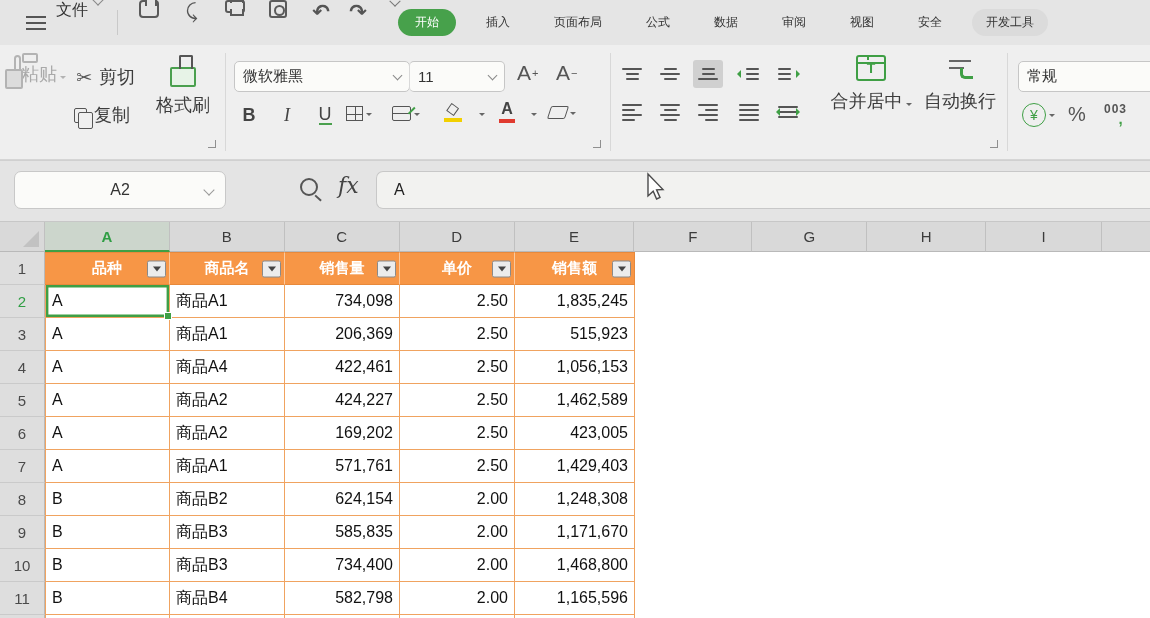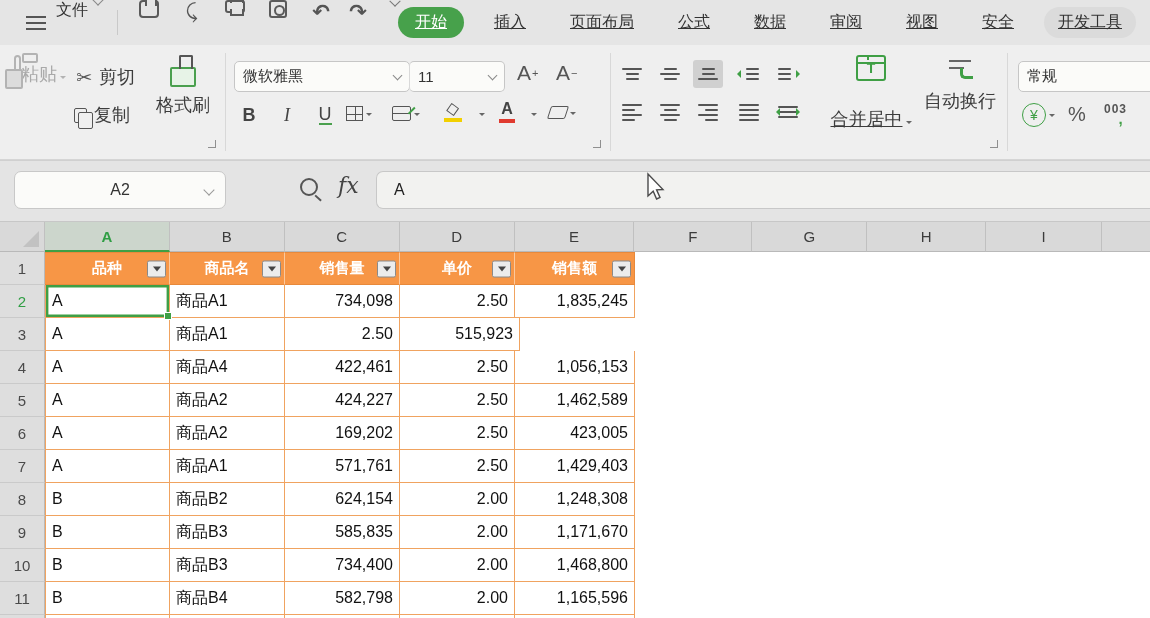--- a/index.html
+++ b/index.html
@@ -21,21 +21,21 @@
   .sq.save:after { content:""; position:absolute; left:4px; top:-2px; width:8px; height:6px; background:#e5e5e5; border-left:2px solid #5a5a5a; border-right:2px solid #5a5a5a; }
   .printer { width:20px; height:13px; border:2px solid #5a5a5a; border-radius:3px; position:relative; }
   .printer:before { content:""; position:absolute; left:3px; top:-6px; width:10px; height:5px; border:2px solid #5a5a5a; border-bottom:none; }
   .printer:after { content:""; position:absolute; left:3px; bottom:-5px; width:10px; height:5px; border:2px solid #5a5a5a; border-top:none; background:#e5e5e5; }
   .preview { width:18px; height:18px; border:2px solid #5a5a5a; border-radius:3px; position:relative; }
   .preview:after { content:""; position:absolute; left:3px; top:3px; width:7px; height:7px; border:2px solid #5a5a5a; border-radius:50%; }
   .arrglyph { font-size:21px; color:#555; font-weight:bold; }
   .exportic { font-size:20px; color:#555; transform:scaleX(-1); }
   .q7 .chev{border-color:#777;}
   .tabs { position:absolute; top:0; left:398px; height:45px; display:flex; align-items:center; }
-  .tab { font-size:16px; color:#333; padding:5px 14px; border-radius:16px; margin-right:16px; white-space:nowrap;text-decoration:underline; }
+  .tab { font-size:12px; color:#333; padding:5px 14px; border-radius:16px; margin-right:16px; white-space:nowrap; }
   .tab.active { background:#47a14b; color:#fff; padding:5px 17px; }
   .tab.hover { background:#dbdbdb; }
 
   
   .ribbon { position:absolute; left:0; top:45px; width:1150px; height:115px; background:#efefef; border-bottom:1px solid #d5d5d5; }
   .gsep { position:absolute; top:8px; width:1px; height:98px; background:#d8d8d8; }
   .launcher { position:absolute; width:8px; height:8px; border-right:1px solid #8f8f8f; border-bottom:1px solid #8f8f8f; }
   .rlabel { font-size:18px; color:#3c3c3c; white-space:nowrap; }
   .dtri { width:0; height:0; border:3.5px solid transparent; border-top-color:#666; display:inline-block; margin-left:3px; position:relative; top:2px; }
   .rb { position:absolute; display:flex; align-items:center; }
@@ -91,21 +91,21 @@
   .garr { width:0; height:0; border:4px solid transparent; position:absolute; }
   .garrL { border-right-color:#3f9f45; left:-1px; top:10px; }
   .garrR { border-left-color:#3f9f45; right:-1px; top:10px; }
   .r1y { top:15px; } .r2y { top:53px; }
   .ax0{left:617px}.ax1{left:655px}.ax2{left:693px}.ax3{left:734px}.ax4{left:773px}
 
   .mergew { left:828px; top:10px; flex-direction:column; width:86px; }
   .mics { width:30px; height:26px; border:2px solid #3f9f45; border-radius:3px; position:relative; display:flex; align-items:center; justify-content:center; color:#3f9f45; font-weight:bold; font-size:14px; }
   .mics:before { content:""; position:absolute; left:0; right:0; top:5px; height:1.6px; background:#3f9f45; }
   .mics:after { content:""; position:absolute; top:0; bottom:19px; left:9px; width:1.6px; background:#3f9f45; }
-  .mergew .rlabel { margin-top:26px;text-decoration:underline; }
+  .mergew .rlabel { margin-top:8px; }
   .wrapw { left:920px; top:10px; flex-direction:column; width:80px; }
   .wics { width:28px; height:26px; position:relative; }
   .wics i { position:absolute; left:3px; height:2px; background:#666; width:22px; }
   .wics i:nth-child(1){top:5px}.wics i:nth-child(2){top:12px; width:15px}
   .wics:after { content:""; position:absolute; right:1px; bottom:2px; width:10px; height:8px; border-bottom:3px solid #3f9f45; border-left:3px solid #3f9f45; border-radius:0 0 0 5px; }
   .wrapw .rlabel { margin-top:8px; }
 
   .numfmt { left:1018px; top:16px; width:141px; height:31px; }
   .yenw { left:1022px; top:58px; }
   .yen { width:24px; height:24px; border:1.6px solid #3f9f45; border-radius:50%; color:#3f9f45; font-size:14px; display:flex; align-items:center; justify-content:center; }
@@ -448,20 +448,21 @@
     <div class="cell cA cwA selcell">A</div>
     <div class="cell cwB">商品A1</div>
     <div class="cell cwC num">734,098</div>
     <div class="cell cwD num">2.50</div>
     <div class="cell cwE num">1,835,245</div>
   </div>
   <div class="row">
     <div class="rh">3</div>
     <div class="cell cA cwA">A</div>
     <div class="cell cwB">商品A1</div>
+    <div class="cell cwC num">206,369</div>
     <div class="cell cwD num">2.50</div>
     <div class="cell cwE num">515,923</div>
   </div>
   <div class="row">
     <div class="rh">4</div>
     <div class="cell cA cwA">A</div>
     <div class="cell cwB">商品A4</div>
     <div class="cell cwC num">422,461</div>
     <div class="cell cwD num">2.50</div>
     <div class="cell cwE num">1,056,153</div>

